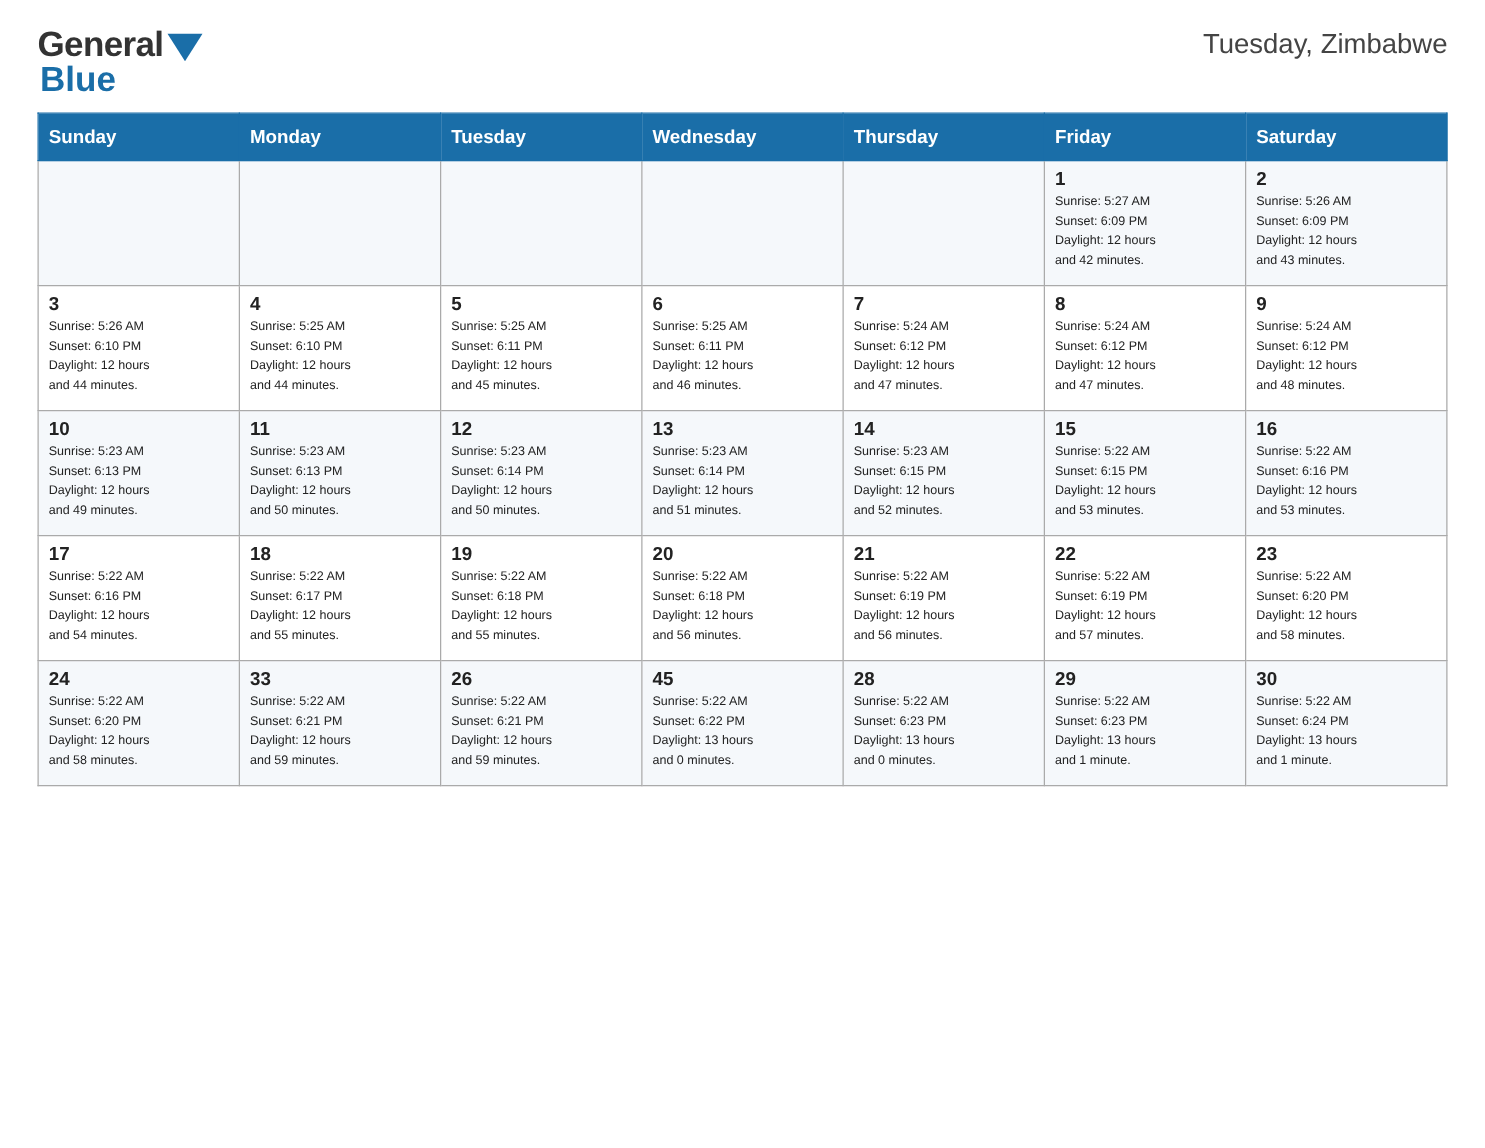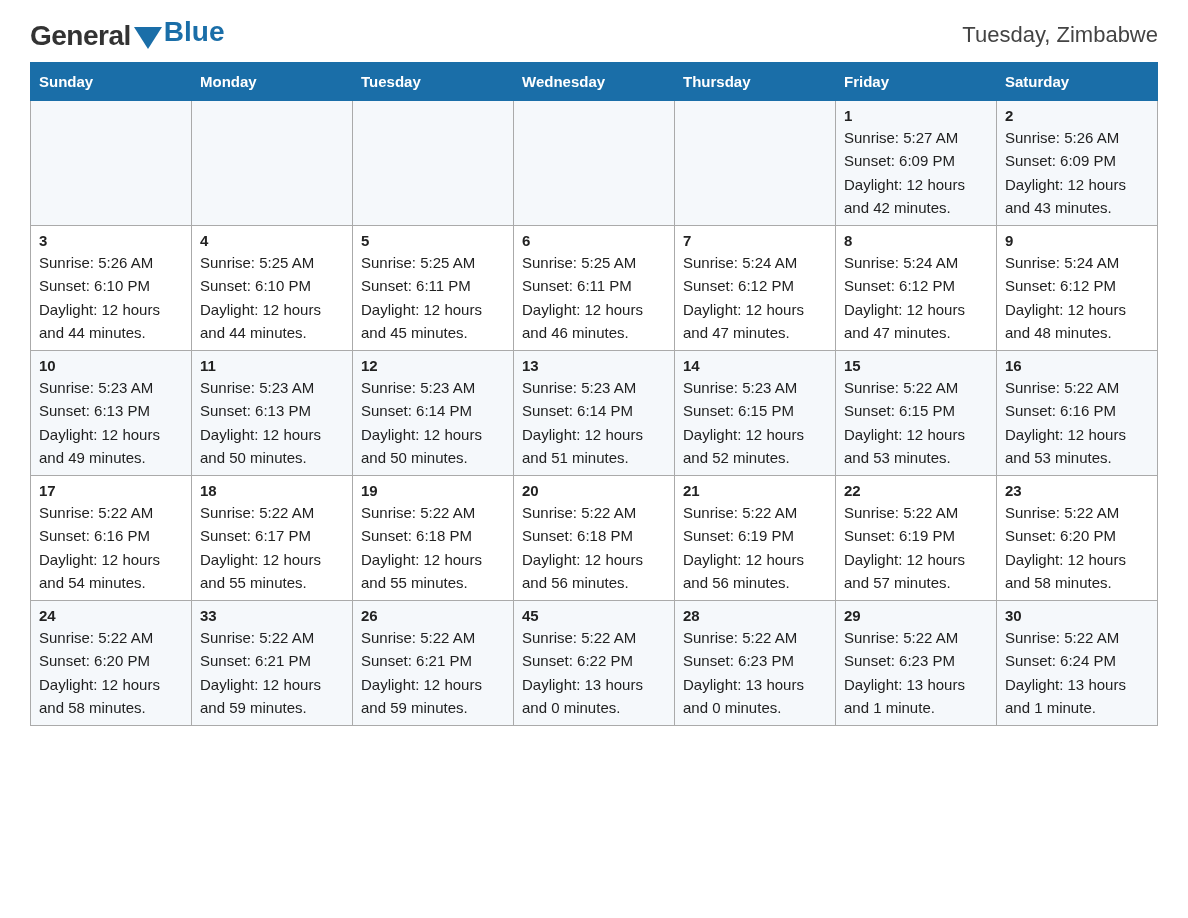--- a/index.html
+++ b/index.html
@@ -11,21 +11,21 @@
       min-height: 918px;
     }
     .header {
       display: flex;
       justify-content: space-between;
       align-items: flex-start;
       margin-bottom: 10px;
     }
     .logo {
       display: flex;
-      flex-direction: row;
+      flex-direction: column;
       align-items: flex-start;
     }
     .logo-top {
       display: flex;
       align-items: center;
     }
     .logo-general {
       font-size: 28px;
       font-weight: bold;
       color: #333;
@@ -90,21 +90,21 @@
       background: #fff;
     }
     .day-num {
       font-size: 15px;
       font-weight: bold;
       color: #222;
       display: block;
       margin-bottom: 2px;
     }
     .day-info {
-      font-size: 15px;
+      font-size: 10px;
       color: #222;
       line-height: 1.55;
     }
   </style>
 </head>
 <body>
 
 <div class="header">
   <div class="logo">
     <div class="logo-top">

